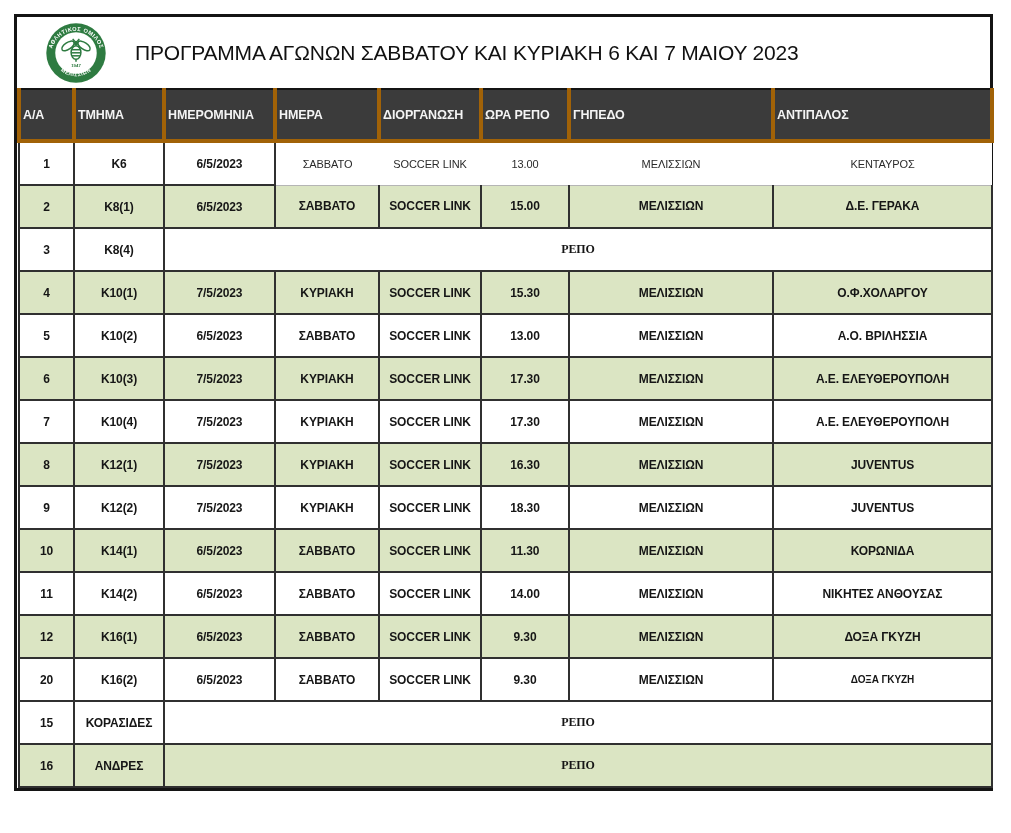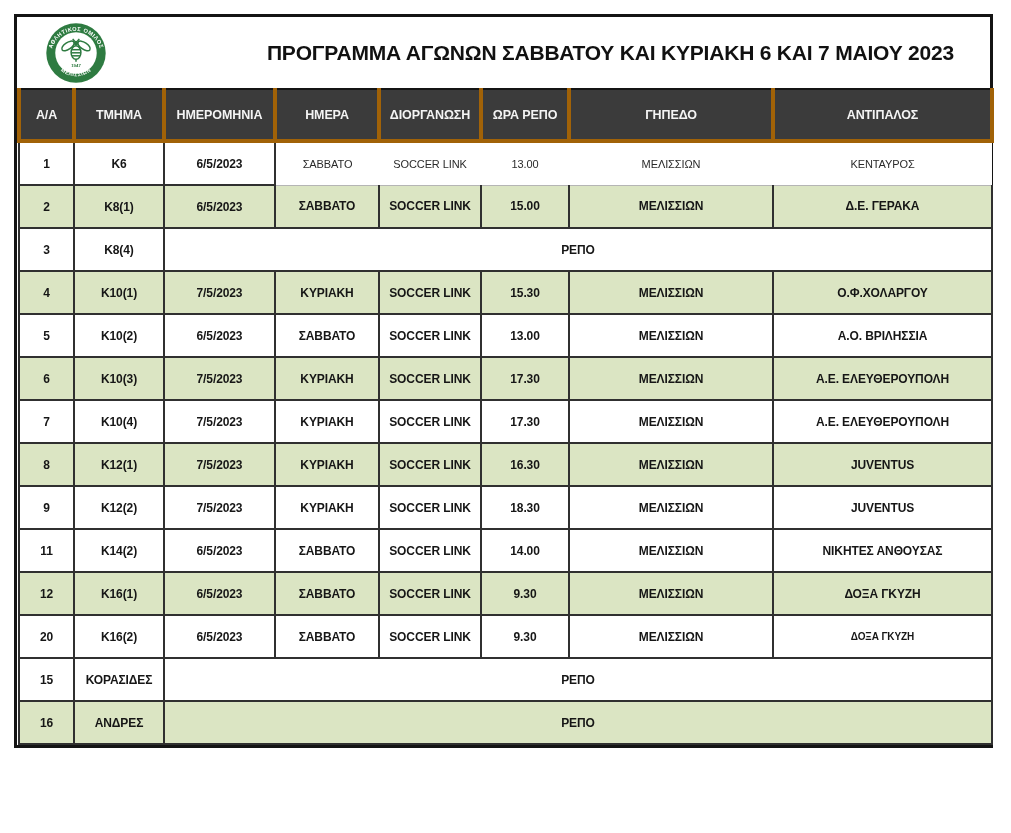--- a/index.html
+++ b/index.html
@@ -11,43 +11,43 @@
   .sheet{
     position:absolute;left:14px;top:14px;width:973px;
     border:3px solid #141414;background:#fff;
   }
   .titlebar{
     height:71px;display:flex;align-items:center;position:relative;background:#fff;
   }
   .logo-wrap{width:118px;display:flex;justify-content:center;align-items:center;flex:0 0 auto;}
   .logo-wrap svg{display:block;}
   .page-title{
-    flex:1;text-align:right;font-size:21px;font-weight:bold;color:#111;
+    flex:1;text-align:left;font-size:21px;font-weight:normal;color:#111;
     letter-spacing:-0.2px;padding-right:36px;white-space:nowrap;
   }
   table{border-collapse:collapse;table-layout:fixed;width:973px;}
   th{
     background:var(--header-bg,#3b3b3b);color:var(--header-fg,#f4f4f4);
     font-size:12.5px;font-weight:bold;height:49px;
     border:4px solid #a16207;border-top:2px solid #141414;
-    letter-spacing:-0.1px;text-align:center;padding:0 2px;
+    letter-spacing:-0.1px;text-align:left;padding:0 2px;
   }
   td{
     height:41px;border:2px solid #303030;text-align:center;vertical-align:middle;
     font-size:12px;font-weight:bold;color:#161616;padding:0 3px;
     letter-spacing:-0.1px;white-space:nowrap;overflow:hidden;
   }
   tr.green td{background:var(--row-green,#dbe5c3);}
   tr.white td{background:#ffffff;}
   td.plain{
     border-left:none;border-right:none;border-bottom:1px solid #b5b5b5;
     font-weight:normal;font-size:11px;color:#2a2a2a;
   }
   tr.after-plain td.thin-top{border-top:1px solid #b5b5b5;}
-  td.c-merged{font-size:12px;}
+  td.c-merged{font-size:12px;font-family:Liberation Serif, serif;}
   td.small-text{font-size:10px;}
 </style>
 </head>
 <body>
 
 <div class="sheet">
 
   <div class="titlebar">
     <div class="logo-wrap">
       <svg width="66" height="66" viewBox="0 0 70 70">
@@ -183,20 +183,30 @@
         <tr class="white">
           <td>9</td>
           <td>K12(2)</td>
           <td>7/5/2023</td>
           <td>ΚΥΡΙΑΚΗ</td>
           <td>SOCCER LINK</td>
           <td>18.30</td>
           <td>ΜΕΛΙΣΣΙΩΝ</td>
           <td>JUVENTUS</td>
         </tr>
+        <tr class="green">
+          <td>10</td>
+          <td>K14(1)</td>
+          <td>6/5/2023</td>
+          <td>ΣΑΒΒΑΤΟ</td>
+          <td>SOCCER LINK</td>
+          <td>11.30</td>
+          <td>ΜΕΛΙΣΣΙΩΝ</td>
+          <td>ΚΟΡΩΝΙΔΑ</td>
+        </tr>
         <tr class="white">
           <td>11</td>
           <td>K14(2)</td>
           <td>6/5/2023</td>
           <td>ΣΑΒΒΑΤΟ</td>
           <td>SOCCER LINK</td>
           <td>14.00</td>
           <td>ΜΕΛΙΣΣΙΩΝ</td>
           <td>ΝΙΚΗΤΕΣ ΑΝΘΟΥΣΑΣ</td>
         </tr>

